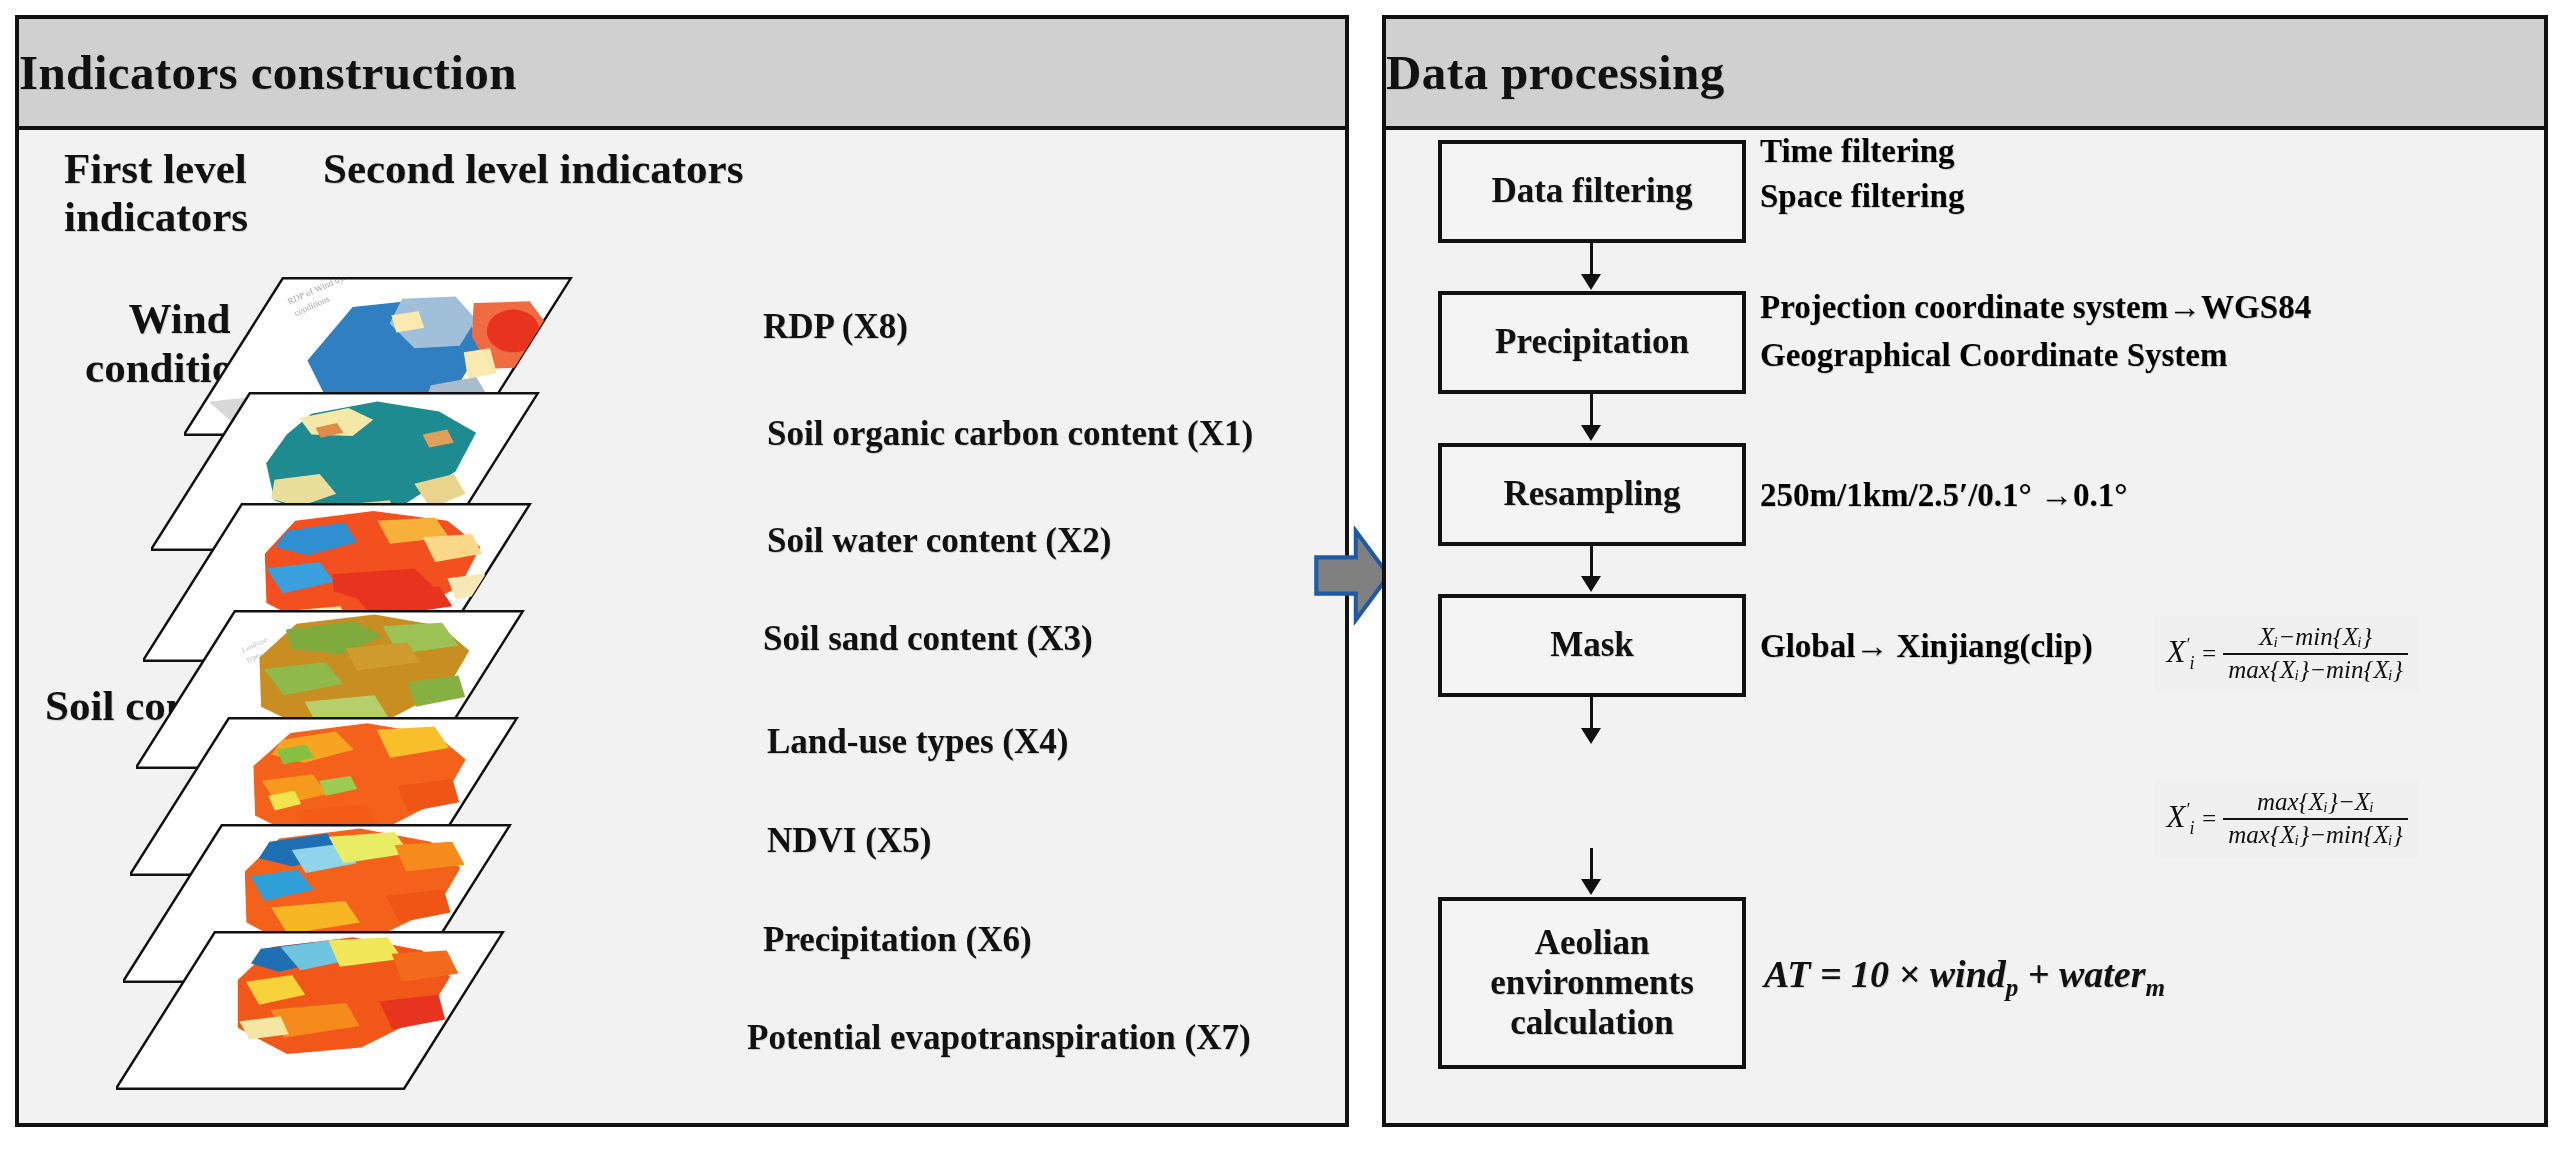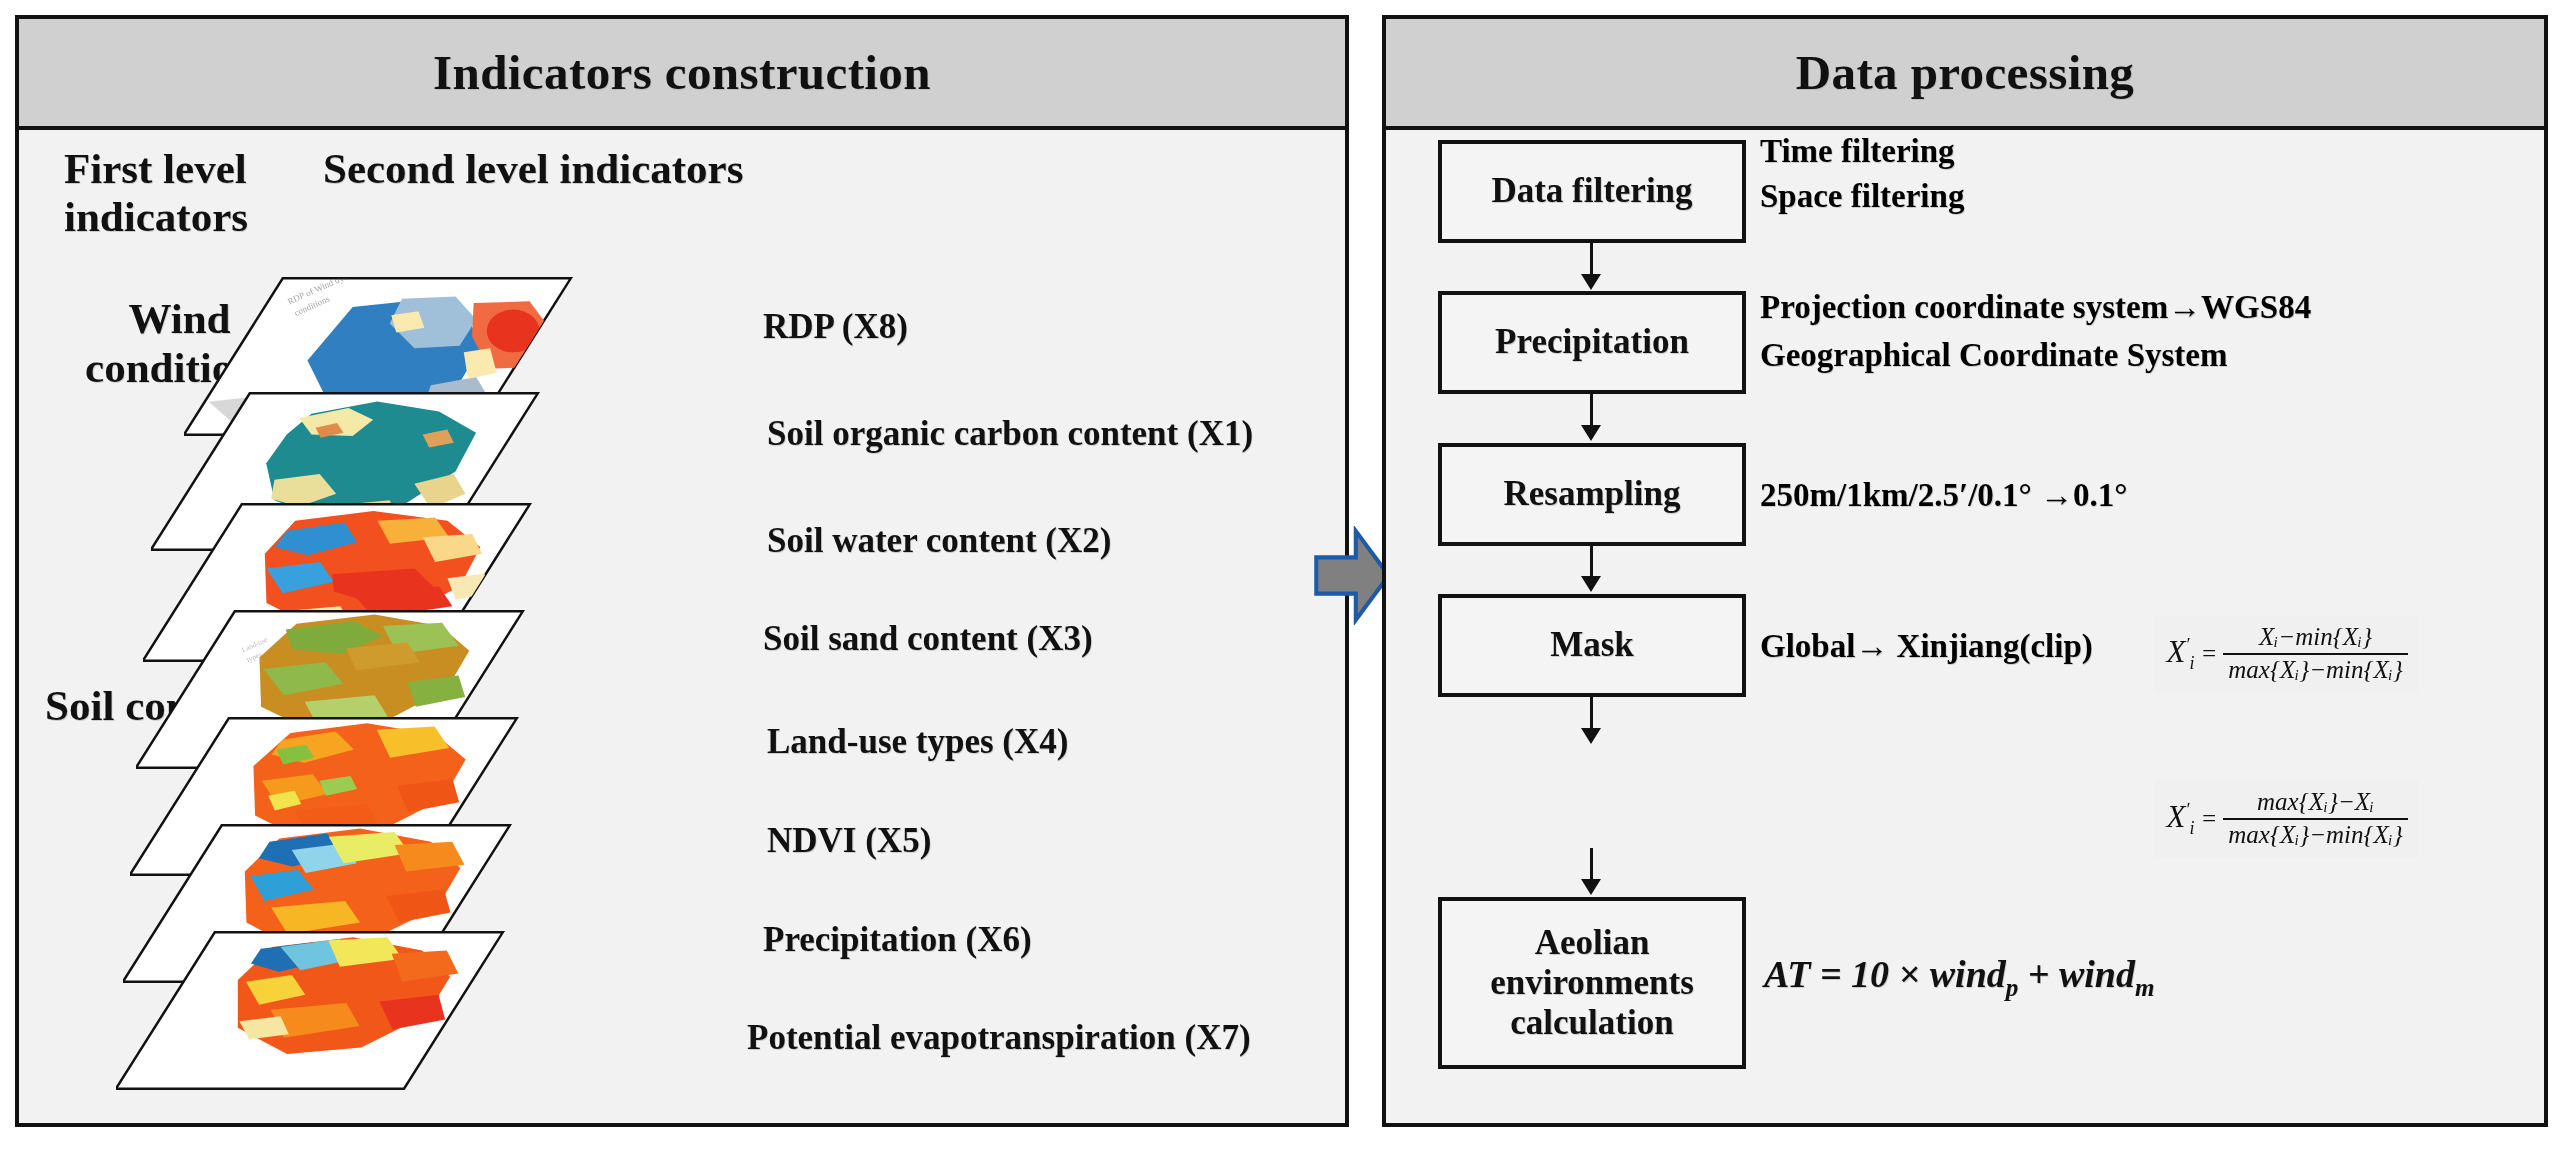--- a/index.html
+++ b/index.html
@@ -13,21 +13,21 @@
   .fig{position:absolute;inset:0;}
 
   
   .panel{position:absolute;box-sizing:border-box;border:4.1px solid #111;background:#f2f2f2;}
   #panel-left{left:15px;top:15px;width:1334px;height:1112px;}
   #panel-right{left:1382px;top:15px;width:1166px;height:1112px;}
 
   .panel-header{
     position:absolute;left:0;top:0;right:0;height:107px;
     background:#d0d0d0;border-bottom:4.1px solid #111;
-    display:flex;align-items:center;justify-content:center;
+    display:flex;align-items:center;justify-content:flex-start;
   }
   .panel-header .title{
     font-size:49px;font-weight:bold;color:#111;letter-spacing:0.4px;
     text-shadow:0.8px 0.8px 0 #bbb;
   }
   .panel-body{position:absolute;left:0;right:0;top:111px;bottom:0;}
 
   
   .col-head{
     position:absolute;font-size:43px;font-weight:bold;color:#111;
@@ -358,20 +358,20 @@
           <span class="lhs">X<sup>′</sup><sub>i</sub></span>
           <span>=</span>
           <span class="frac">
             <span class="num">max{Xᵢ}−Xᵢ</span>
             <span class="den">max{Xᵢ}−min{Xᵢ}</span>
           </span>
         </div>
       </div>
 
       <div class="at-eq" style="left:378px;top:822px;">
-        <span>AT = 10 × wind</span><sub>p</sub><span> + wind</span><sub>m</sub>
+        <span>AT = 10 × wind</span><sub>p</sub><span> + water</span><sub>m</sub>
       </div>
 
     </div>
   </div>
 
 </div>
 
 
 </body></html>

